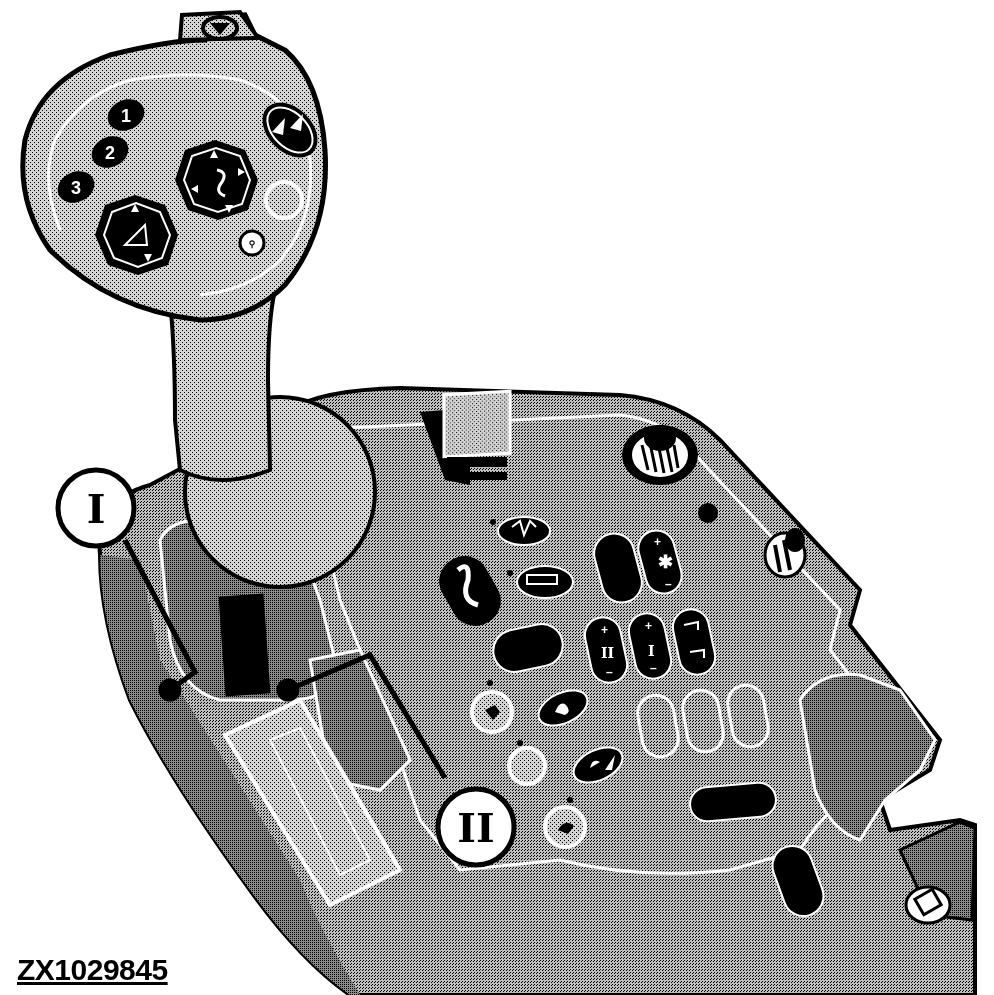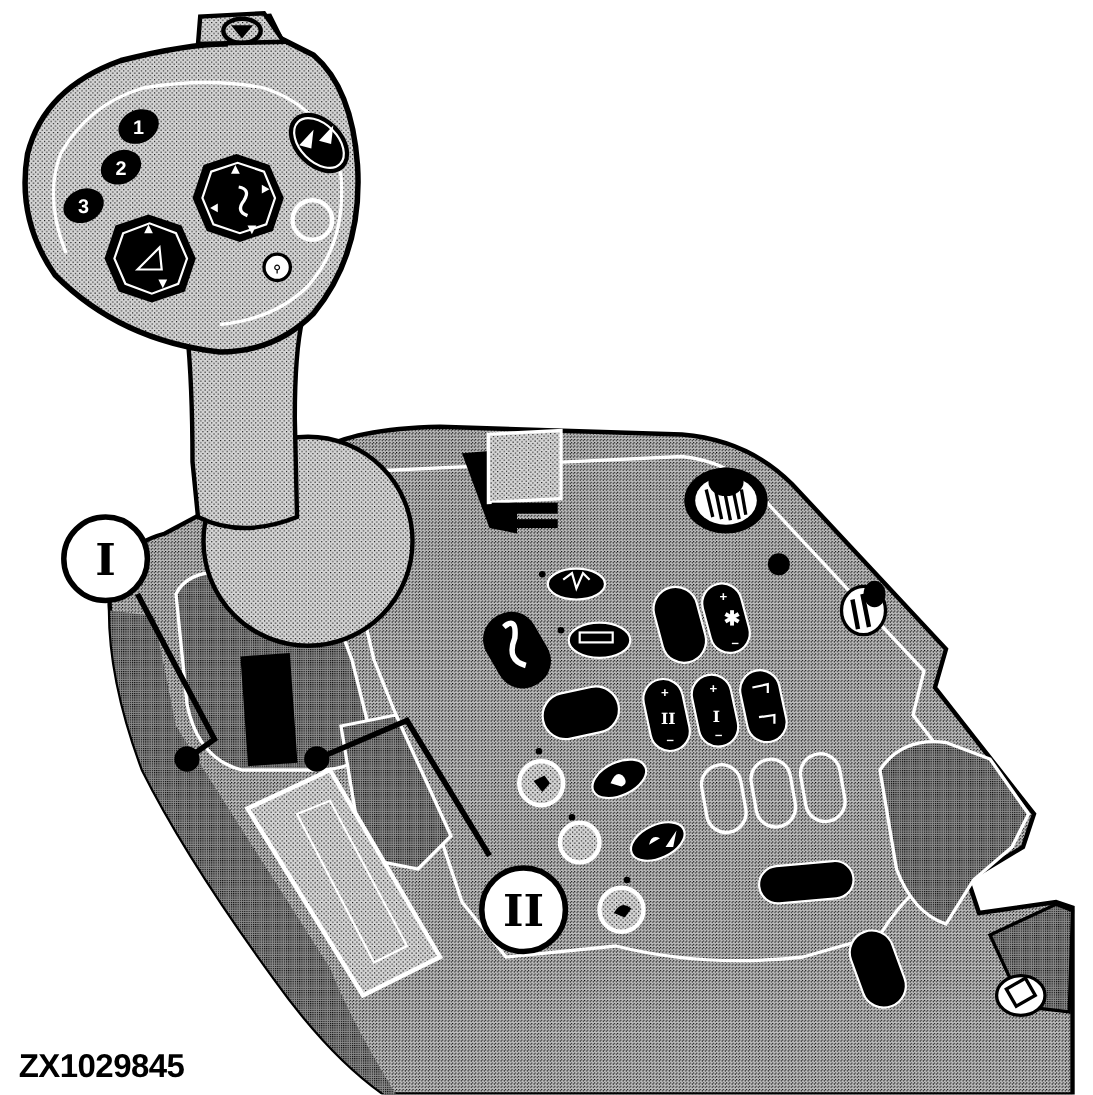--- a/index.html
+++ b/index.html
@@ -2,21 +2,21 @@
 <html><head>
   <meta charset="utf-8">
   <style>
     html, body { margin: 0; padding: 0; background: #ffffff; }
     body { width: 994px; height: 995px; position: relative; overflow: hidden; font-family: "Liberation Sans", sans-serif; }
     svg#illustration { position: absolute; left: 0; top: 0; width: 994px; height: 995px; }
     .callout-text { font-family: "DejaVu Serif", serif; font-weight: bold; }
     .figure-id {
       position: absolute; left: 17px; top: 953px;
       font-family: "Liberation Sans", sans-serif; font-weight: bold;
-      font-size: 30px; color: #000; letter-spacing: -0.5px;
+      font-size: 30px; color: #000; letter-spacing: -0.5px; text-decoration: underline;
     }
   </style>
 </head>
 <body>
 
 <svg id="illustration" viewBox="0 0 994 995" xmlns="http://www.w3.org/2000/svg">
   <defs>
     <pattern id="stip-light" width="4" height="4" patternUnits="userSpaceOnUse">
       <rect width="4" height="4" fill="#d4d4d4"></rect>
       <rect x="0" y="0" width="1" height="1" fill="#000"></rect>

